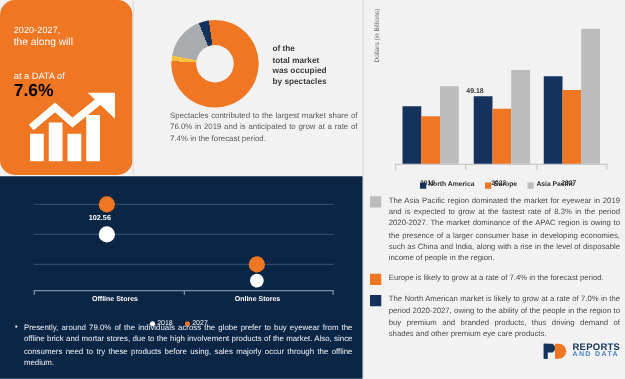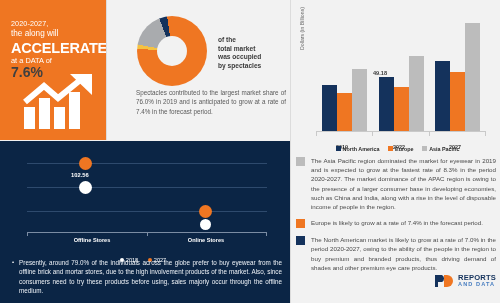--- a/index.html
+++ b/index.html
@@ -8,26 +8,27 @@
     font-family:"Liberation Sans", sans-serif;
     background:#f2f2f2;
     overflow:hidden;
   }
   .page{position:relative;width:500px;height:303px;background:#f2f2f2;}
 
   
   .orange-panel{
     position:absolute;left:0;top:0;width:106px;height:140px;
     background:#ef7622;
+    border-radius:12px;
   }
   .op-line1{position:absolute;left:11px;top:19px;font-size:7.2px;color:#ffffff;letter-spacing:.1px;}
   .op-line2{position:absolute;left:11px;top:29px;font-size:8.2px;color:#ffffff;}
   .op-accel{position:absolute;left:11px;top:40px;font-size:14.5px;font-weight:bold;color:#ffffff;letter-spacing:-.2px;}
   .op-cagr{position:absolute;left:11px;top:56px;font-size:7.4px;color:#ffffff;}
-  .op-pct{position:absolute;left:11px;top:64px;font-size:14px;font-weight:bold;color:#404040;}
+  .op-pct{position:absolute;left:11px;top:64px;font-size:14px;font-weight:bold;color:#000000;}
   .op-graphic{position:absolute;left:22px;top:74px;width:78px;height:56px;}
 
   
   .donut-wrap{position:absolute;left:137px;top:16px;width:70px;height:70px;}
   .donut{width:70px;height:70px;border-radius:50%;
     background:conic-gradient(
       #ef7622 0deg 273.6deg,
       #f5c242 273.6deg 280.8deg,
       #a9abae 280.8deg 338.4deg,
       #14325c 338.4deg 352deg,
@@ -100,21 +101,20 @@
   .logo-t2{position:absolute;left:24px;top:9px;font-size:5.6px;font-weight:bold;color:#4a7fc1;letter-spacing:1.1px;}
 </style>
 </head>
 <body>
 
 <div class="page">
 
   <div class="orange-panel">
     <div class="op-line1">2020-2027,</div>
     <div class="op-line2">the along will</div>
-    <div class="op-accel">ACCELERATE</div>
     <div class="op-cagr">at a DATA of</div>
     <div class="op-pct">7.6%</div>
     <svg class="op-graphic" viewBox="0 0 78 56">
       <rect x="2" y="33" width="11" height="22" fill="#ffffff"></rect>
       <rect x="17" y="24" width="11" height="31" fill="#ffffff"></rect>
       <rect x="32" y="33" width="11" height="22" fill="#ffffff"></rect>
       <rect x="47" y="18" width="11" height="37" fill="#ffffff"></rect>
       <polyline points="3,28 22,12 36,24 62,3" fill="none" stroke="#ffffff" stroke-width="6" stroke-linejoin="miter"></polyline>
       <polygon points="48,0 70,0 70,21" fill="#ffffff"></polygon>
     </svg>

